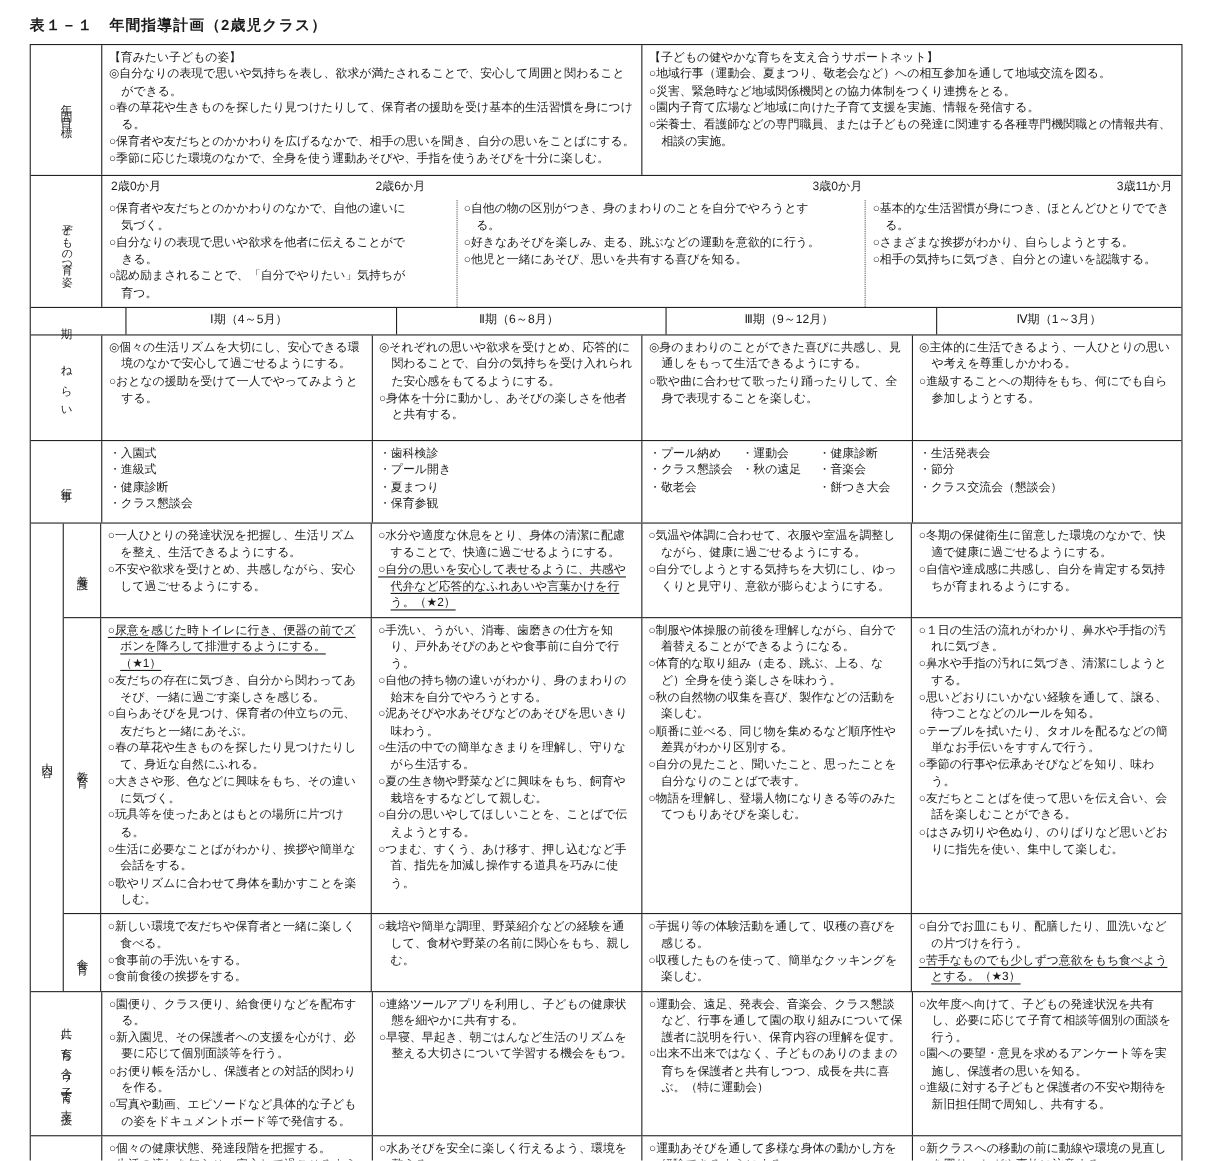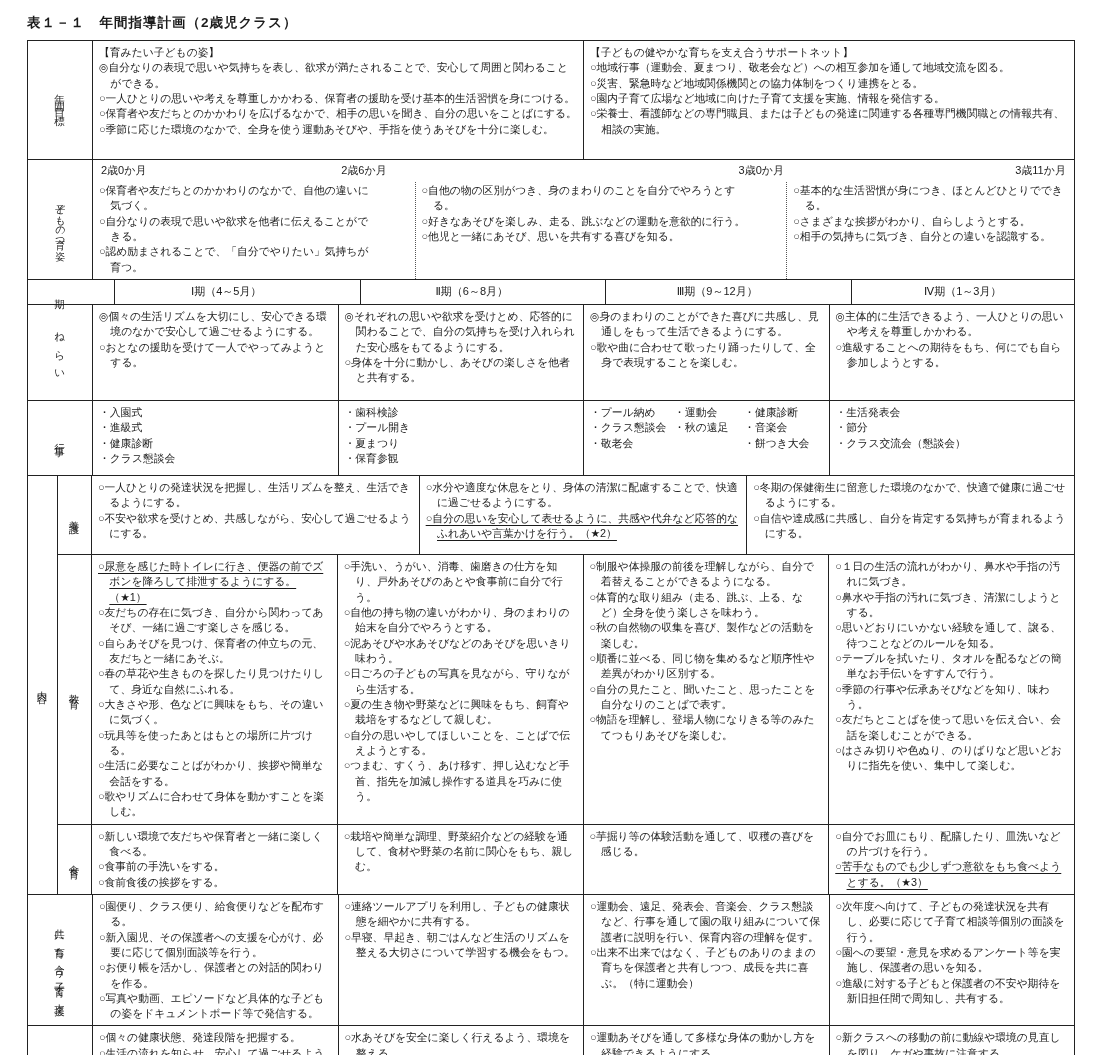--- a/index.html
+++ b/index.html
@@ -89,21 +89,21 @@
 
     <div class="row r-annual">
       <div class="lbl">
         <div class="vlabel wide">年間目標</div>
       </div>
       <div class="cell span2">
         <div class="heading">【育みたい子どもの姿】</div>
         <div>
 
         <div class="item">◎自分なりの表現で思いや気持ちを表し、欲求が満たされることで、安心して周囲と関わることができる。</div>
-            <div class="item">○一人ひとりの思いや考えを尊重しかかわる、保育者の援助を受け基本的生活習慣を身につける。</div>
+            <div class="item">○春の草花や生きものを探したり見つけたりして、保育者の援助を受け基本的生活習慣を身につける。</div>
             <div class="item">○保育者や友だちとのかかわりを広げるなかで、相手の思いを聞き、自分の思いをことばにする。</div>
             <div class="item">○季節に応じた環境のなかで、全身を使う運動あそびや、手指を使うあそびを十分に楽しむ。</div>
           </div>
       </div>
       <div class="cell span2">
         <div class="heading">【子どもの健やかな育ちを支え合うサポートネット】</div>
         <div>
 
         <div class="item">○地域行事（運動会、夏まつり、敬老会など）への相互参加を通して地域交流を図る。</div>
             <div class="item">○災害、緊急時など地域関係機関との協力体制をつくり連携をとる。</div>
@@ -236,20 +236,25 @@
           <div class="item">○一人ひとりの発達状況を把握し、生活リズムを整え、生活できるようにする。</div>
               <div class="item">○不安や欲求を受けとめ、共感しながら、安心して過ごせるようにする。</div>
             </div>
           <div class="cell">
 
           <div class="item">○水分や適度な休息をとり、身体の清潔に配慮することで、快適に過ごせるようにする。</div>
               <div class="item underlined">○自分の思いを安心して表せるように、共感や代弁など応答的なふれあいや言葉かけを行う。（★2）</div>
             </div>
           <div class="cell">
 
+          <div class="item">○気温や体調に合わせて、衣服や室温を調整しながら、健康に過ごせるようにする。</div>
+              <div class="item">○自分でしようとする気持ちを大切にし、ゆっくりと見守り、意欲が膨らむようにする。</div>
+            </div>
+          <div class="cell">
+
           <div class="item">○冬期の保健衛生に留意した環境のなかで、快適で健康に過ごせるようにする。</div>
               <div class="item">○自信や達成感に共感し、自分を肯定する気持ちが育まれるようにする。</div>
             </div>
         </div>
 
         <div class="subrow r-education">
           <div class="lbl inner">
             <div class="vlabel">教育</div>
           </div>
           <div class="cell">
@@ -261,21 +266,21 @@
               <div class="item">○大きさや形、色などに興味をもち、その違いに気づく。</div>
               <div class="item">○玩具等を使ったあとはもとの場所に片づける。</div>
               <div class="item">○生活に必要なことばがわかり、挨拶や簡単な会話をする。</div>
               <div class="item">○歌やリズムに合わせて身体を動かすことを楽しむ。</div>
             </div>
           <div class="cell">
 
           <div class="item">○手洗い、うがい、消毒、歯磨きの仕方を知り、戸外あそびのあとや食事前に自分で行う。</div>
               <div class="item">○自他の持ち物の違いがわかり、身のまわりの始末を自分でやろうとする。</div>
               <div class="item">○泥あそびや水あそびなどのあそびを思いきり味わう。</div>
-              <div class="item">○日ごろの子どもの写真を見ながら、守りながら生活する。</div>
+              <div class="item">○生活の中での簡単なきまりを理解し、守りながら生活する。</div>
               <div class="item">○夏の生き物や野菜などに興味をもち、飼育や栽培をするなどして親しむ。</div>
               <div class="item">○自分の思いやしてほしいことを、ことばで伝えようとする。</div>
               <div class="item">○つまむ、すくう、あけ移す、押し込むなど手首、指先を加減し操作する道具を巧みに使う。</div>
             </div>
           <div class="cell">
 
           <div class="item">○制服や体操服の前後を理解しながら、自分で着替えることができるようになる。</div>
               <div class="item">○体育的な取り組み（走る、跳ぶ、上る、など）全身を使う楽しさを味わう。</div>
               <div class="item">○秋の自然物の収集を喜び、製作などの活動を楽しむ。</div>
               <div class="item">○順番に並べる、同じ物を集めるなど順序性や差異がわかり区別する。</div>
@@ -304,20 +309,21 @@
               <div class="item">○食事前の手洗いをする。</div>
               <div class="item">○食前食後の挨拶をする。</div>
             </div>
           <div class="cell">
 
           <div class="item">○栽培や簡単な調理、野菜紹介などの経験を通して、食材や野菜の名前に関心をもち、親しむ。</div>
             </div>
           <div class="cell">
 
           <div class="item">○芋掘り等の体験活動を通して、収穫の喜びを感じる。</div>
+              <div class="item">○収穫したものを使って、簡単なクッキングを楽しむ。</div>
             </div>
           <div class="cell">
 
           <div class="item">○自分でお皿にもり、配膳したり、皿洗いなどの片づけを行う。</div>
               <div class="item underlined">○苦手なものでも少しずつ意欲をもち食べようとする。（★3）</div>
             </div>
         </div>
 
       </div>
     </div>

